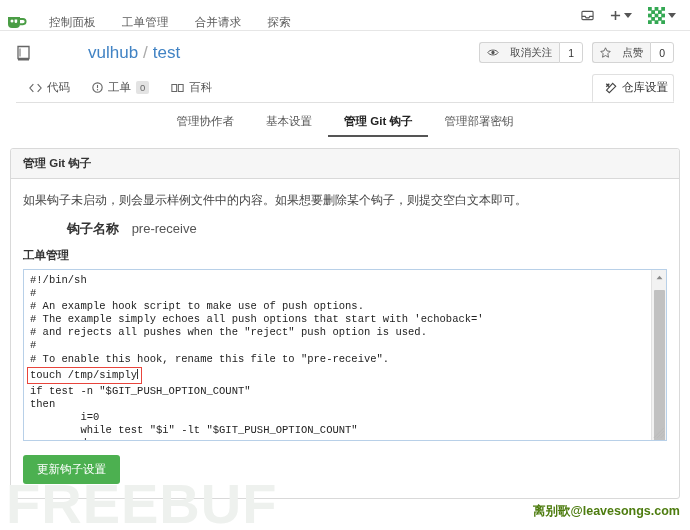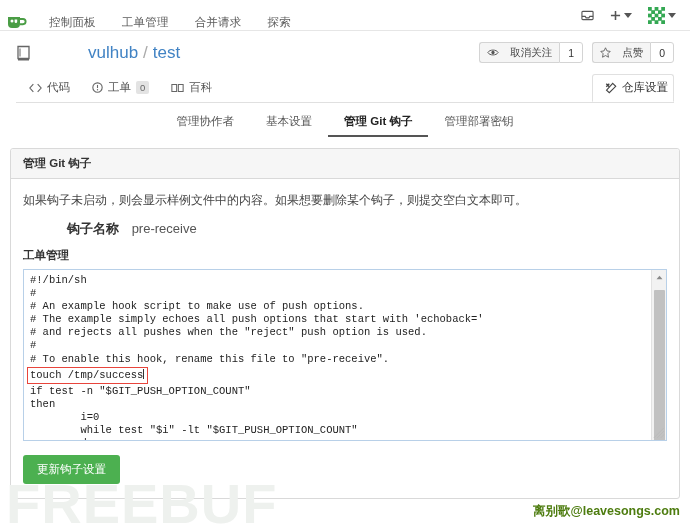--- a/index.html
+++ b/index.html
@@ -438,21 +438,21 @@
       <span class="field-label-block">工单管理</span>
 
       <div class="code-wrap">
         <div class="code-area"><span>#!/bin/sh
 #
 # An example hook script to make use of push options.
 # The example simply echoes all push options that start with 'echoback='
 # and rejects all pushes when the "reject" push option is used.
 #
 # To enable this hook, rename this file to "pre-receive".
-</span><span class="hl-line"><span>touch /tmp/success</span><i class="caret-bar"></i></span><span>
+</span><span class="hl-line"><span>touch /tmp/simply</span><i class="caret-bar"></i></span><span>
 if test -n "$GIT_PUSH_OPTION_COUNT"
 then
         i=0
         while test "$i" -lt "$GIT_PUSH_OPTION_COUNT"
         do
                 eval "value=\$GIT_PUSH_OPTION_$i"
                 case "$value" in
                 echoback=*)
                         echo "echo from the pre-receive-hook: ${value#*=}" &gt;&amp;2
                         ;;

